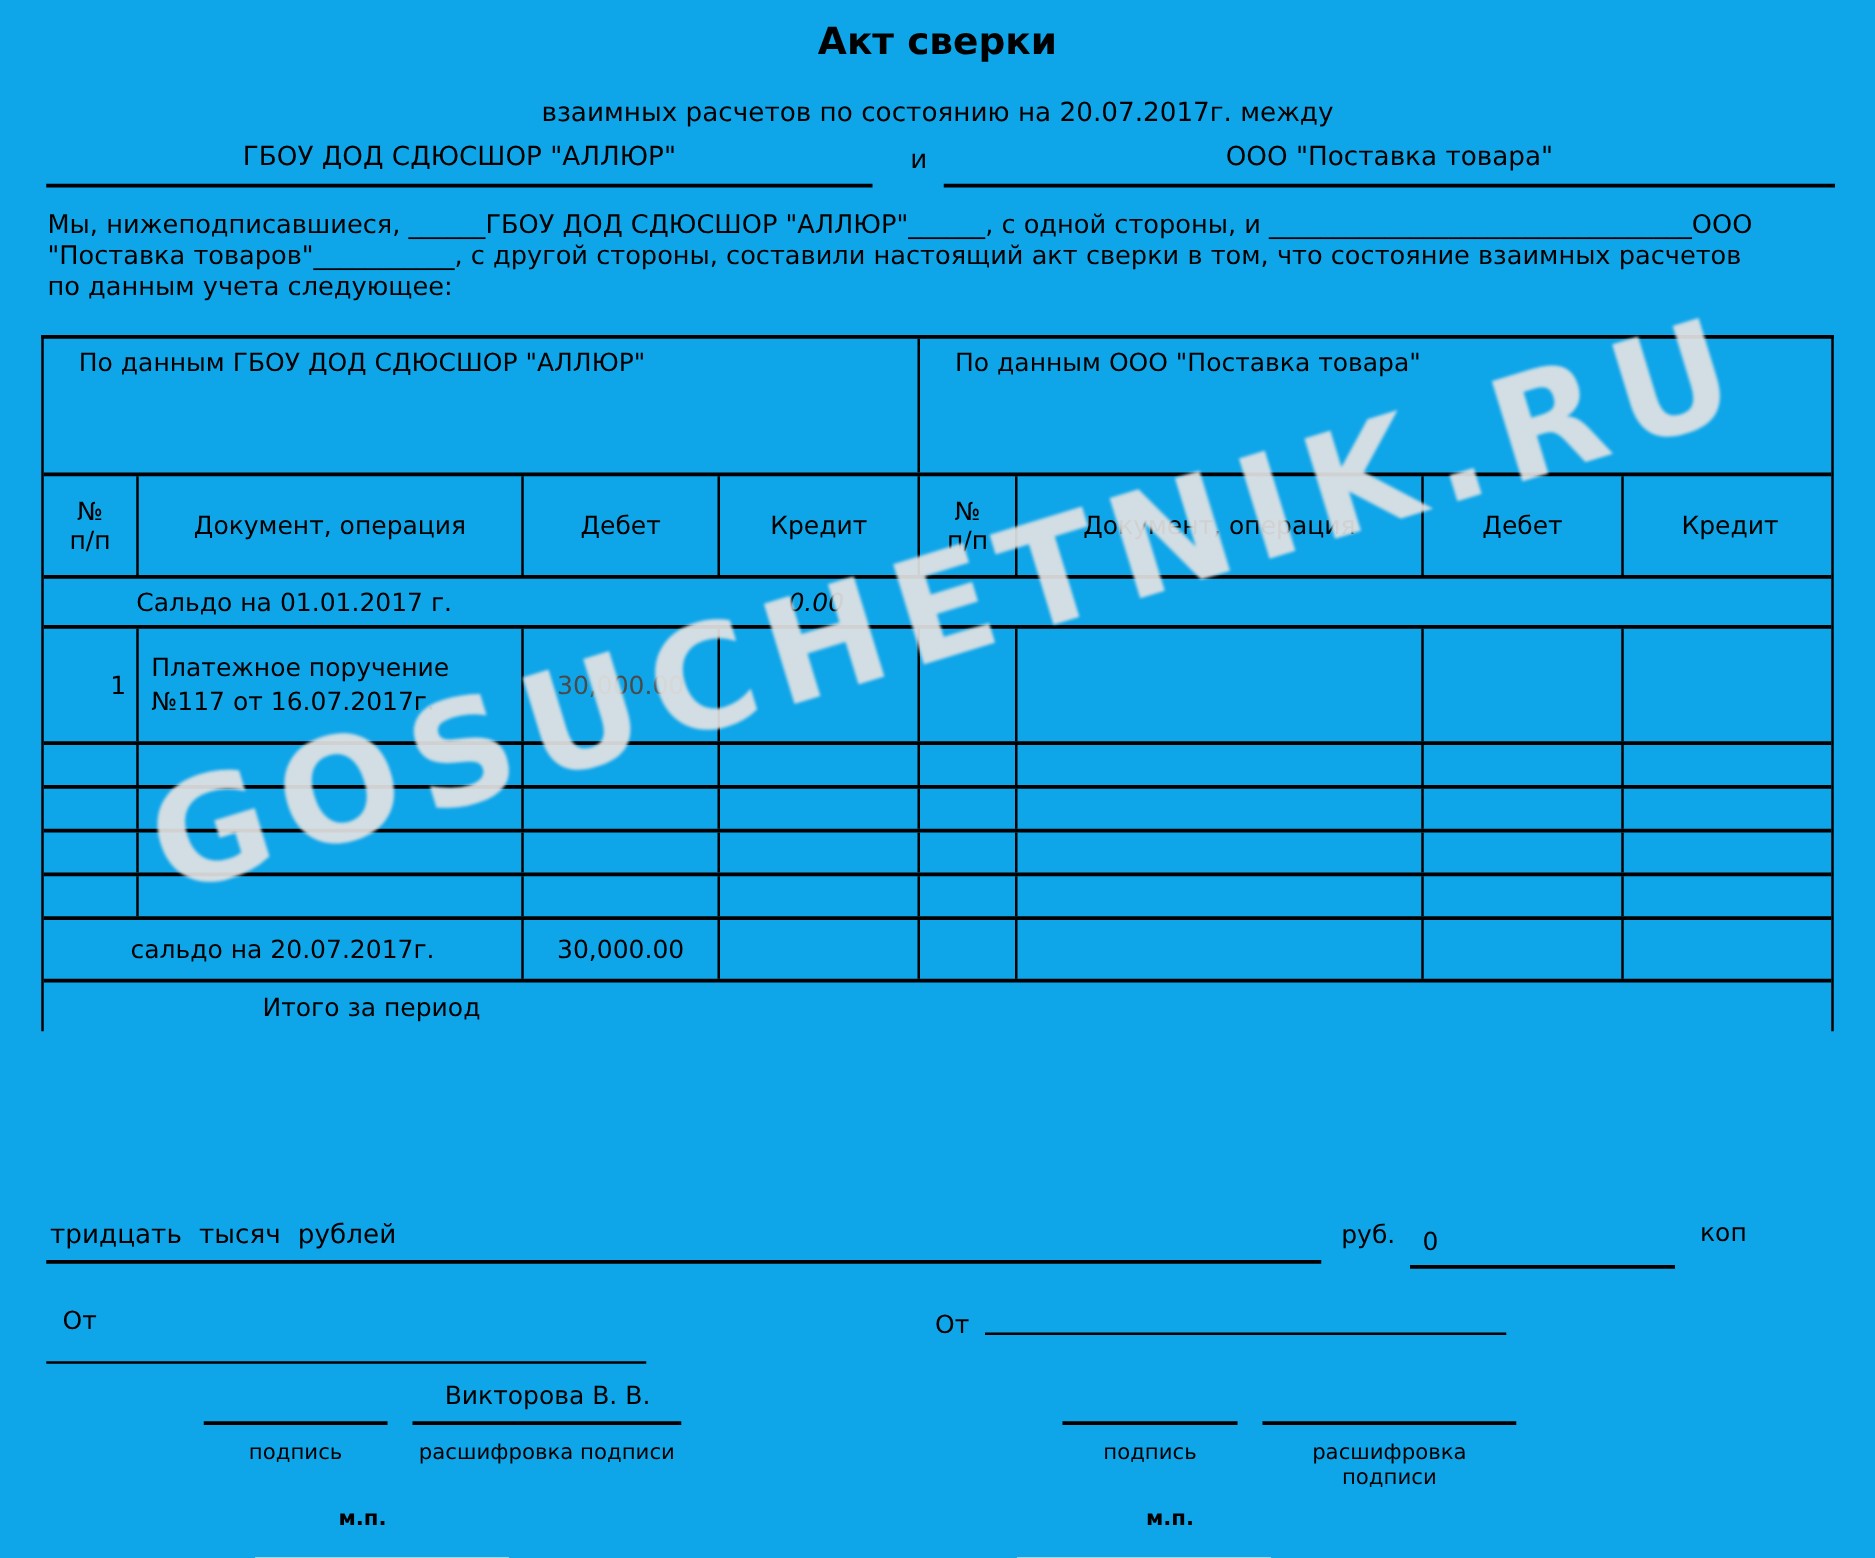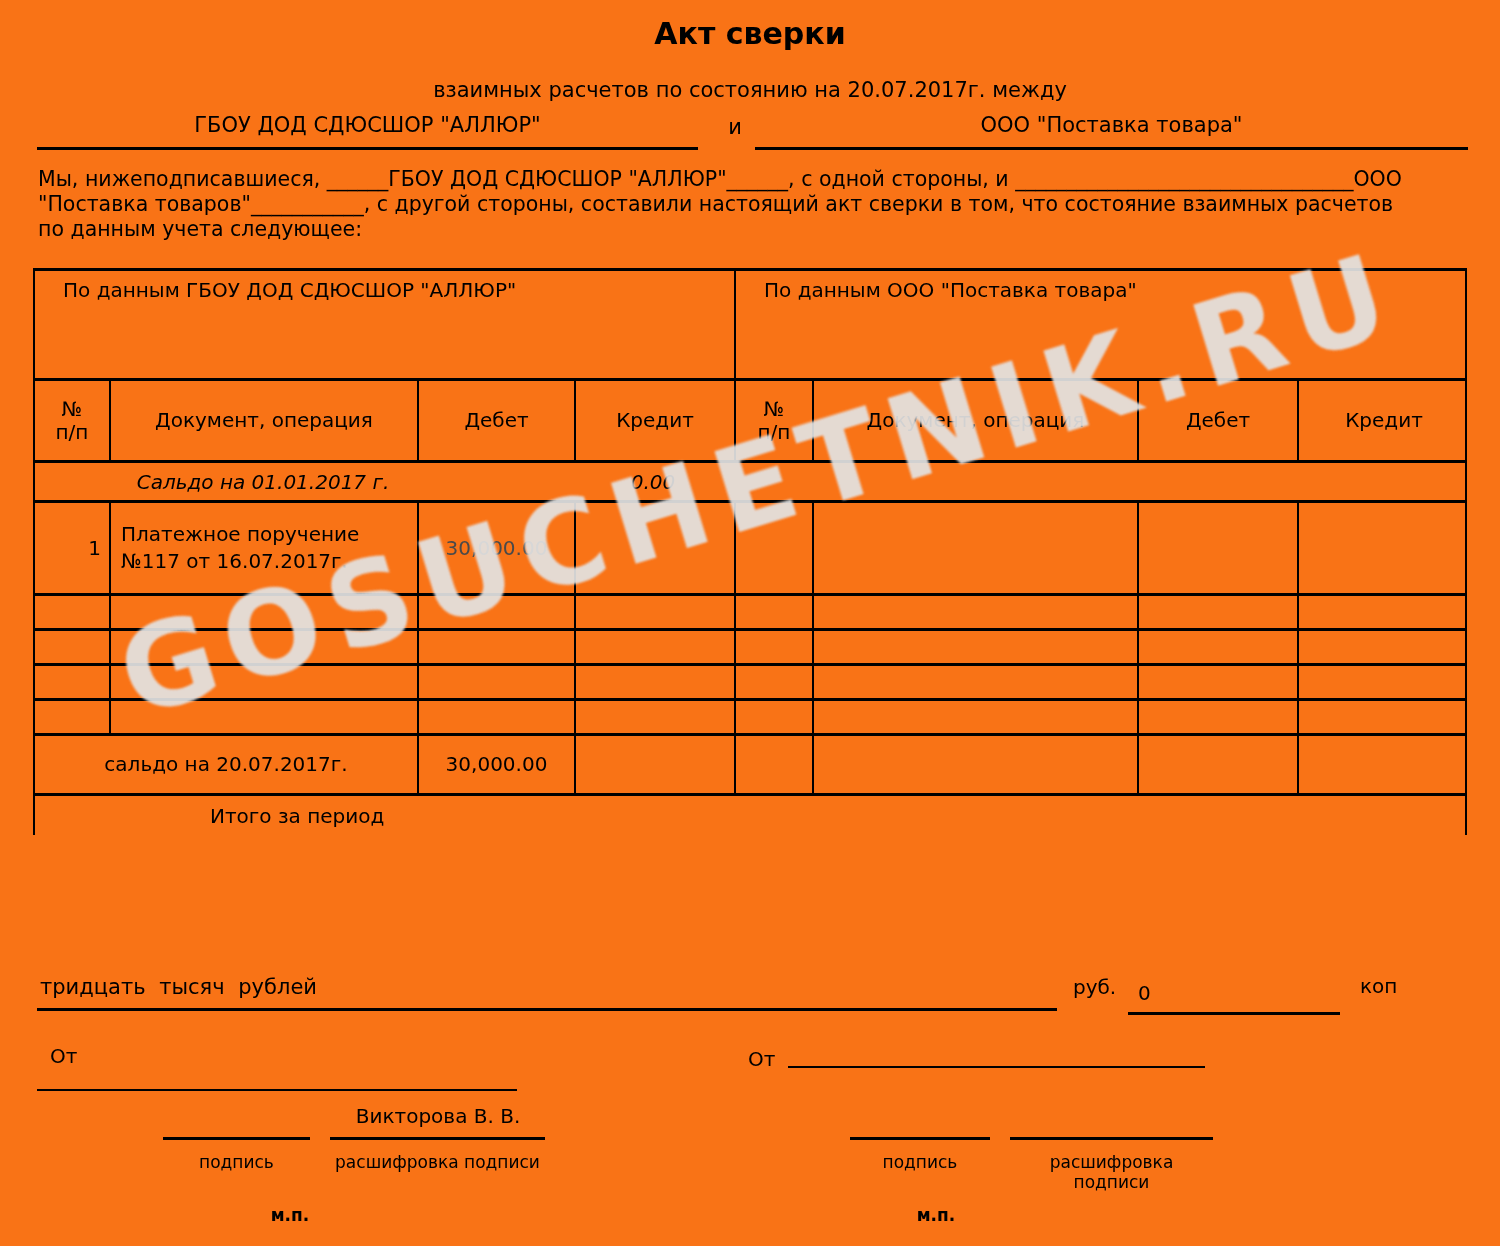--- a/index.html
+++ b/index.html
@@ -1,16 +1,16 @@
 <!DOCTYPE html>
 <html><head>
 <meta charset="utf-8">
 <style>
   html,body{margin:0;padding:0;background:#fff;}
-  .page{position:relative;width:1500px;height:1246px;background:#f97316;overflow:hidden;
+  .page{position:relative;width:1500px;height:1246px;background:#0ea5e9;overflow:hidden;
         font-family:"DejaVu Sans","Liberation Sans",sans-serif;color:#000;}
   .abs{position:absolute;}
   .pre{white-space:pre;}
   .center{text-align:center;}
 
   .doc-title{left:0;right:0;top:16px;text-align:center;font-size:30px;font-weight:bold;}
   .doc-subtitle{left:0;right:0;top:78px;text-align:center;font-size:21px;}
 
   .party-left{left:37px;width:661px;top:113px;text-align:center;font-size:21px;}
   .party-and{left:700px;width:70px;top:115px;text-align:center;font-size:21px;}
@@ -35,31 +35,31 @@
   
   .r-no{width:78px;} .r-doc{width:325px;} .r-deb{width:160px;} .r-cred{width:172px;}
 
   .hrow{height:107px;}
   .hcell{align-items:flex-start;justify-content:flex-start;padding:8px 28px;}
   .h-left{width:699px;}
   .h-right{width:735px;}
 
   .colhead{height:82px;}
   .saldo-row{height:40px;position:relative;}
-  .saldo-label{position:absolute;left:74px;width:308px;top:7px;text-align:center;font-style:italic;}
+  .saldo-label{position:absolute;left:74px;width:308px;top:7px;}
   .saldo-value{position:absolute;left:538px;width:160px;top:7px;text-align:center;font-style:italic;}
 
   .datarow{height:93px;}
   .rownum{justify-content:flex-end;padding-right:8px;}
   .doccell{justify-content:flex-start;text-align:left;padding:4px 10px;line-height:27px;}
   .graynum{color:#4a4a4a;}
 
   .emptyrow{height:35px;}
 
-  .closing-row{height:60px;}
+  .closing-row{height:50px;}
   .close-label{width:382px;}
 
   .total-row{height:42px;position:relative;}
   .total-label{position:absolute;left:175px;top:8px;}
 
   
   .according{left:40px;top:845px;font-size:20.5px;}
   .debt{left:40px;top:903px;font-size:20.5px;}
   .amount-words{left:40px;top:975px;font-size:21px;word-spacing:7px;}
   .amount-rule{left:37px;top:1008px;width:1020px;}

